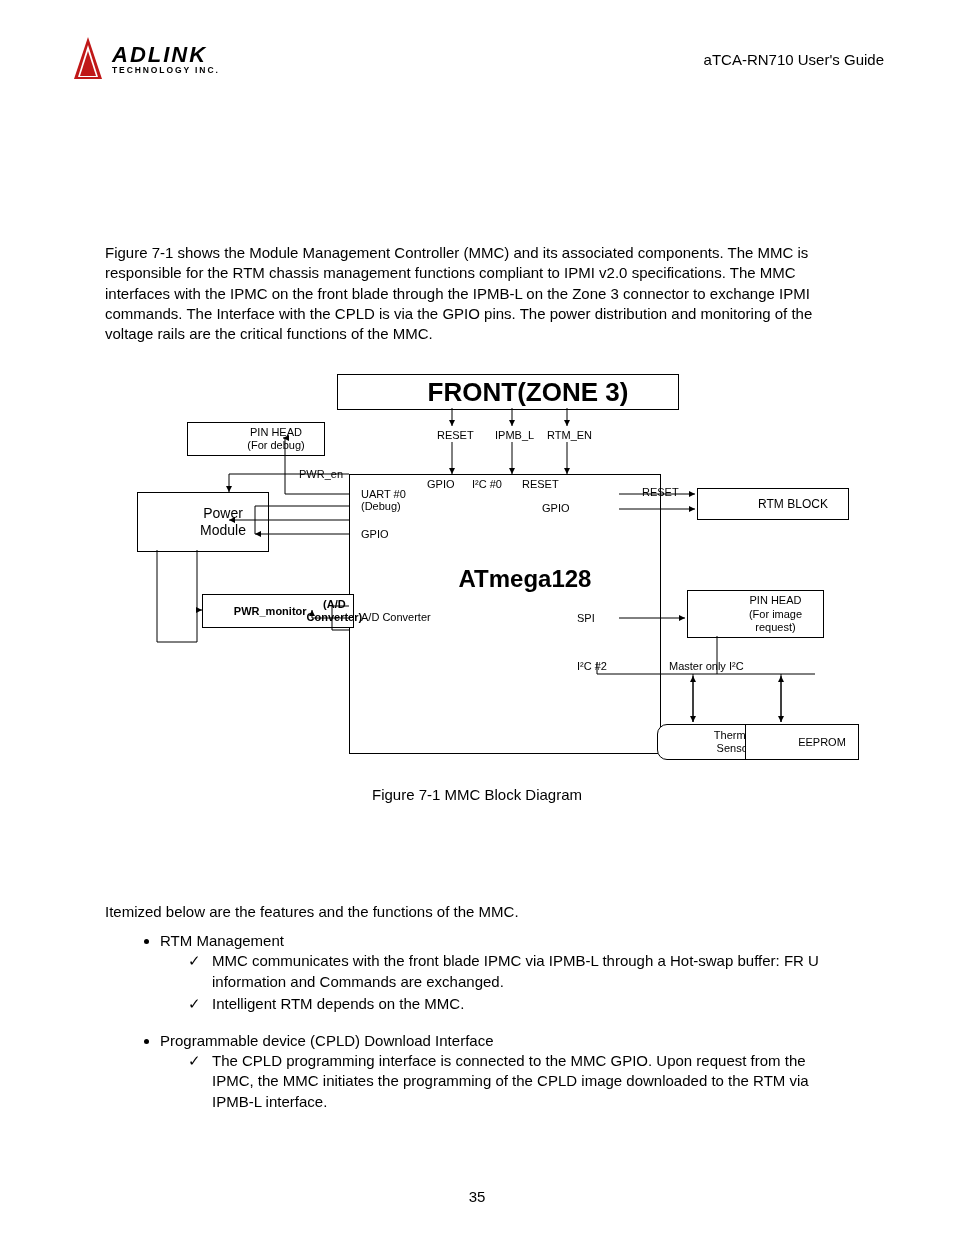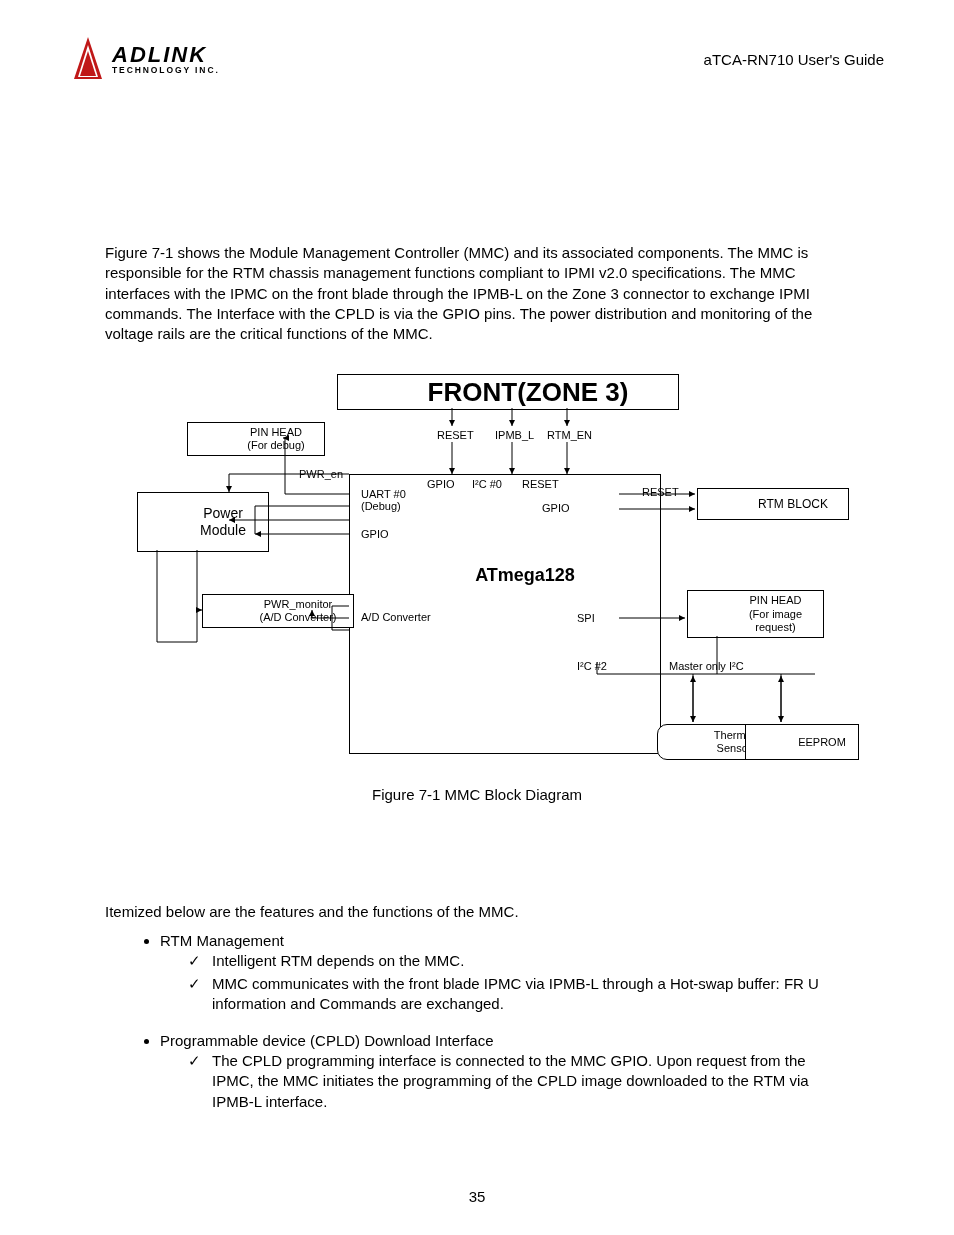--- a/index.html
+++ b/index.html
@@ -78,21 +78,21 @@
     position: absolute;
     font-size: 11px;
     white-space: nowrap;
   }
   .bigtitle {
     font-weight: 700;
     font-size: 26px;
   }
   .medtitle {
     font-weight: 700;
-    font-size: 18px;
+    font-size: 24px;
   }
   svg.arrows {
     position: absolute;
     inset: 0;
     width: 100%;
     height: 100%;
     pointer-events: none;
   }
   .figure-caption {
     text-align: center;
@@ -174,21 +174,21 @@
       <div class="dbox" style="left:50px;top:48px;width:96px;height:32px;flex-direction:column;font-size:11px;">
         <span>PIN HEAD</span>
         <span>(For debug)</span>
       </div>
 
       <div class="dbox" style="left:0px;top:118px;width:90px;height:58px;flex-direction:column;font-size:14px;">
         <span>Power</span>
         <span>Module</span>
       </div>
 
-      <div class="dbox" style="left:65px;top:220px;width:110px;height:32px;flex-direction:column;font-size:11px;">
+      <div class="dbox" style="left:65px;top:220px;width:110px;height:32px;flex-direction:row;font-size:11px;font-weight:bold;">
         <span>PWR_monitor</span>
         <span>(A/D Converter)</span>
       </div>
 
       <div class="dbox" style="left:560px;top:114px;width:110px;height:30px;font-size:12px;">
         <span>RTM BLOCK</span>
       </div>
 
       <div class="dbox" style="left:550px;top:216px;width:95px;height:46px;flex-direction:column;font-size:11px;">
         <span>PIN HEAD</span>
@@ -285,22 +285,22 @@
     </div>
     <div class="figure-caption">Figure 7-1 MMC Block Diagram</div>
   </div>
 
   <div class="section-text">
     <p style="margin:0 0 4px 0;">Itemized below are the features and the functions of the MMC.</p>
     <ul class="bullets">
       <li>
         <span>RTM Management</span>
         <ul class="checks">
+          <li>MMC communicates with the front blade IPMC via IPMB-L through a Hot-swap buffer:  FR U information and Commands are exchanged.</li>
           <li>Intelligent RTM depends on the MMC.</li>
-          <li>MMC communicates with the front blade IPMC via IPMB-L through a Hot-swap buffer:  FR U information and Commands are exchanged.</li>
         </ul>
       </li>
       <li>
         <span>Programmable device (CPLD) Download Interface</span>
         <ul class="checks">
           <li>The CPLD programming interface is connected to the MMC GPIO. Upon request from the IPMC, the MMC initiates the programming of the CPLD image downloaded to the RTM via IPMB-L interface.</li>
         </ul>
       </li>
     </ul>
   </div>

